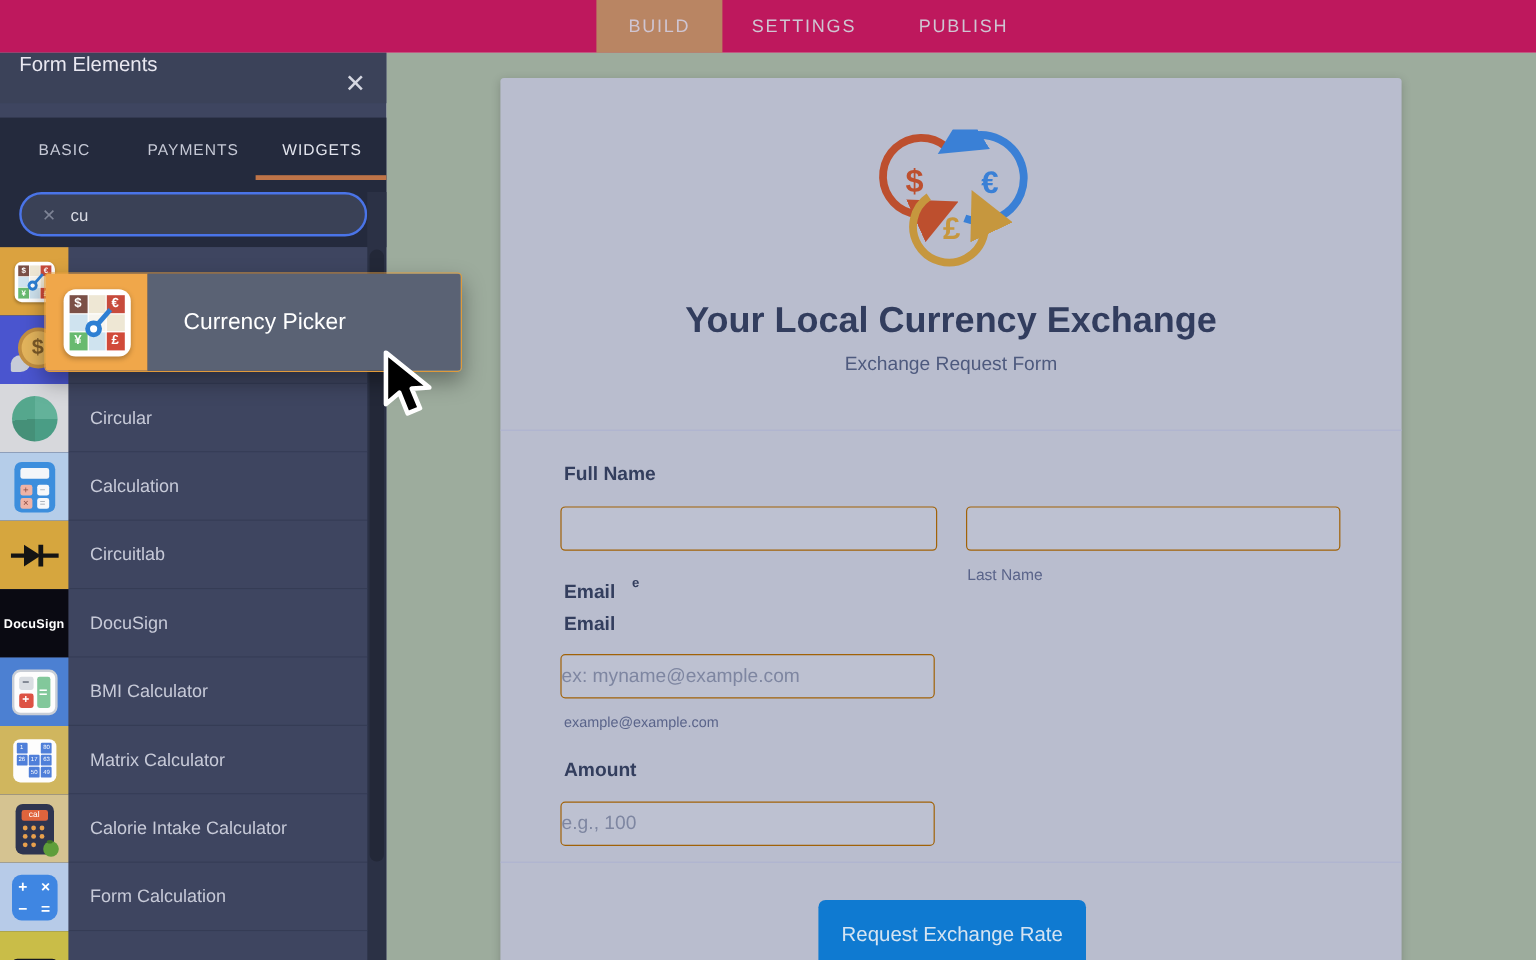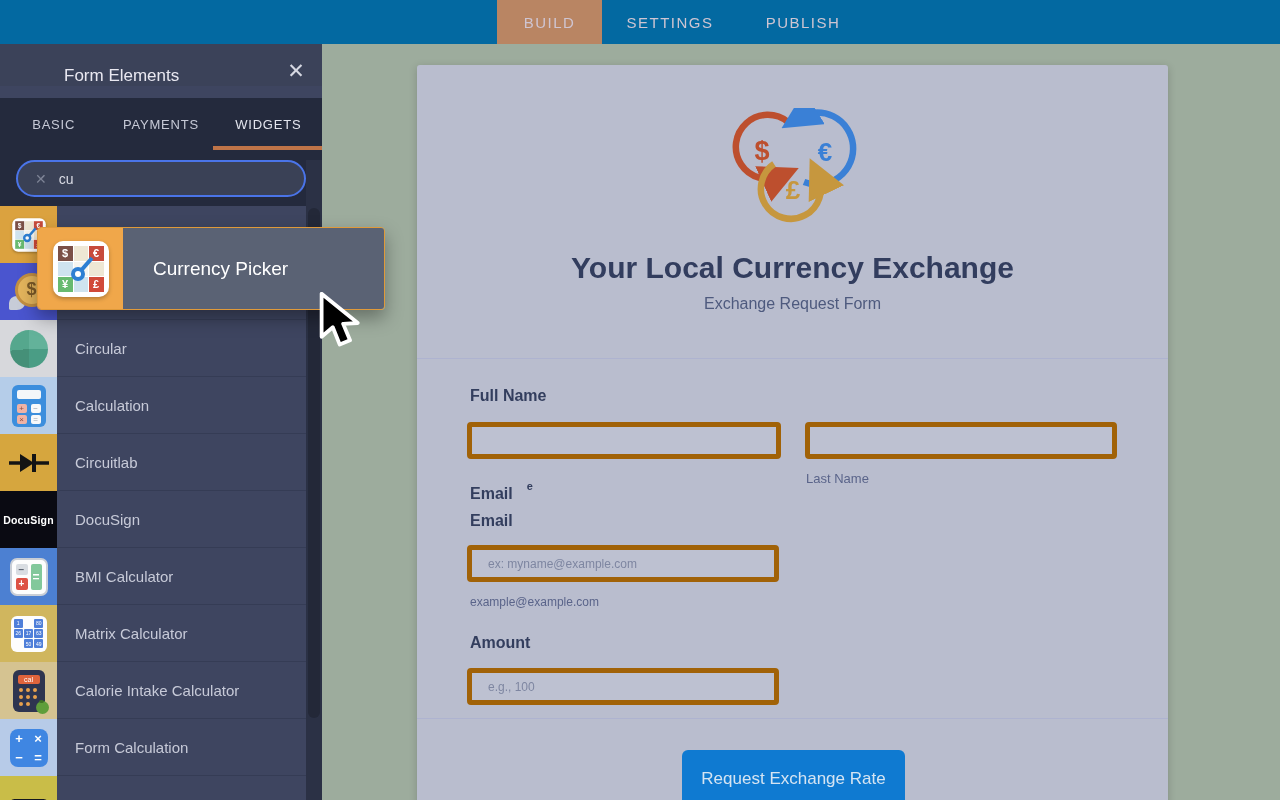--- a/index.html
+++ b/index.html
@@ -1,29 +1,29 @@
 <!DOCTYPE html>
 <html><head>
 <meta charset="utf-8">
 <style>
   * { margin:0; padding:0; box-sizing:border-box; }
   html,body { width:1280px; height:800px; overflow:hidden;
     font-family:"Liberation Sans", sans-serif; }
   .abs { position:absolute; }
 
   
-  #topbar { position:absolute; left:0; top:0; width:1280px; height:44px; background:#0369a1; }
+  #topbar { position:absolute; left:0; top:0; width:1280px; height:44px; background:#be185d; }
   .top-tab { position:absolute; top:0; height:44px; display:flex; align-items:center; justify-content:center;
     color:#cfc5d2; font-size:15px; letter-spacing:1.5px; cursor:pointer; }
   .top-tab.active { background:#b98563; }
 
   
   #sidebar { position:absolute; left:0; top:44px; width:322px; height:756px; background:#3e4560; }
   #sb-header { position:absolute; left:0; top:0; width:322px; height:42px; background:#3b4259;
-    display:flex; align-items:flex-end;padding-left:48px; }
+    display:flex; align-items:flex-start; }
   #sb-title { color:#e9e8f1; font-size:17px; margin-left:16px; }
   #sb-close { position:absolute; right:14px; top:15px; width:24px; height:24px; color:#d6d8e2;
     font-size:21px; line-height:24px; text-align:center; cursor:pointer; }
   #sb-tabs { position:absolute; left:0; top:54px; width:322px; height:52px; background:#242a3d; display:flex; }
   .sb-tab { flex:1; display:flex; align-items:center; justify-content:center; color:#c6c9d6;
     font-size:13px; letter-spacing:0.8px; cursor:pointer; }
   .sb-tab.active { color:#e3e5ee; }
   #sb-tab-underline { position:absolute; left:213px; top:102px; width:109px; height:4px; background:#bf7448; }
   #sb-search-area { position:absolute; left:0; top:106px; width:322px; height:56px; background:#242a3d; }
   #sb-search { position:absolute; left:16px; top:10px; width:290px; height:37px; background:#3a4156;
@@ -112,21 +112,21 @@
   #form-card { position:absolute; left:95px; top:21px; width:751px; height:760px; background:#b9bdce;
     border-radius:3px 3px 0 0; box-shadow:0 2px 8px rgba(0,0,0,0.18); }
   .card-divider { position:absolute; left:0; width:751px; height:1px; background:#aeb3d0; }
   #form-title { position:absolute; left:0; top:186px; width:751px; text-align:center;
     color:#323d5e; font-size:30px; font-weight:bold; }
   #form-subtitle { position:absolute; left:0; top:230px; width:751px; text-align:center;
     color:#4e5a7e; font-size:16px; }
   .f-label { position:absolute; color:#333e5e; font-size:16px; font-weight:600; }
   .f-sub { position:absolute; color:#5a648a; font-size:13px; }
   .f-input { position:absolute; height:37px; background:rgba(255,255,255,0.07);
-    border:5px solid #a16207; border-radius:4px; padding:0 16px; font-size:12px; color:#4c5674;
+    border:1px solid #a16207; border-radius:4px; padding:0 0; font-size:16px; color:#4c5674;
     font-family:"Liberation Sans", sans-serif; }
   .f-input::placeholder { color:#7e86a1; opacity:1; }
   #ghost-sup { font-size:11px; vertical-align:9px; margin-left:14px; font-weight:600; }
   #submit-btn { position:absolute; left:265px; top:685px; width:223px; height:58px; background:#0f7ad1;
     border:none; border-radius:6px; color:#d5e4f2; font-size:17px; cursor:pointer;
     font-family:"Liberation Sans", sans-serif; }
 </style>
 </head>
 <body>
 

